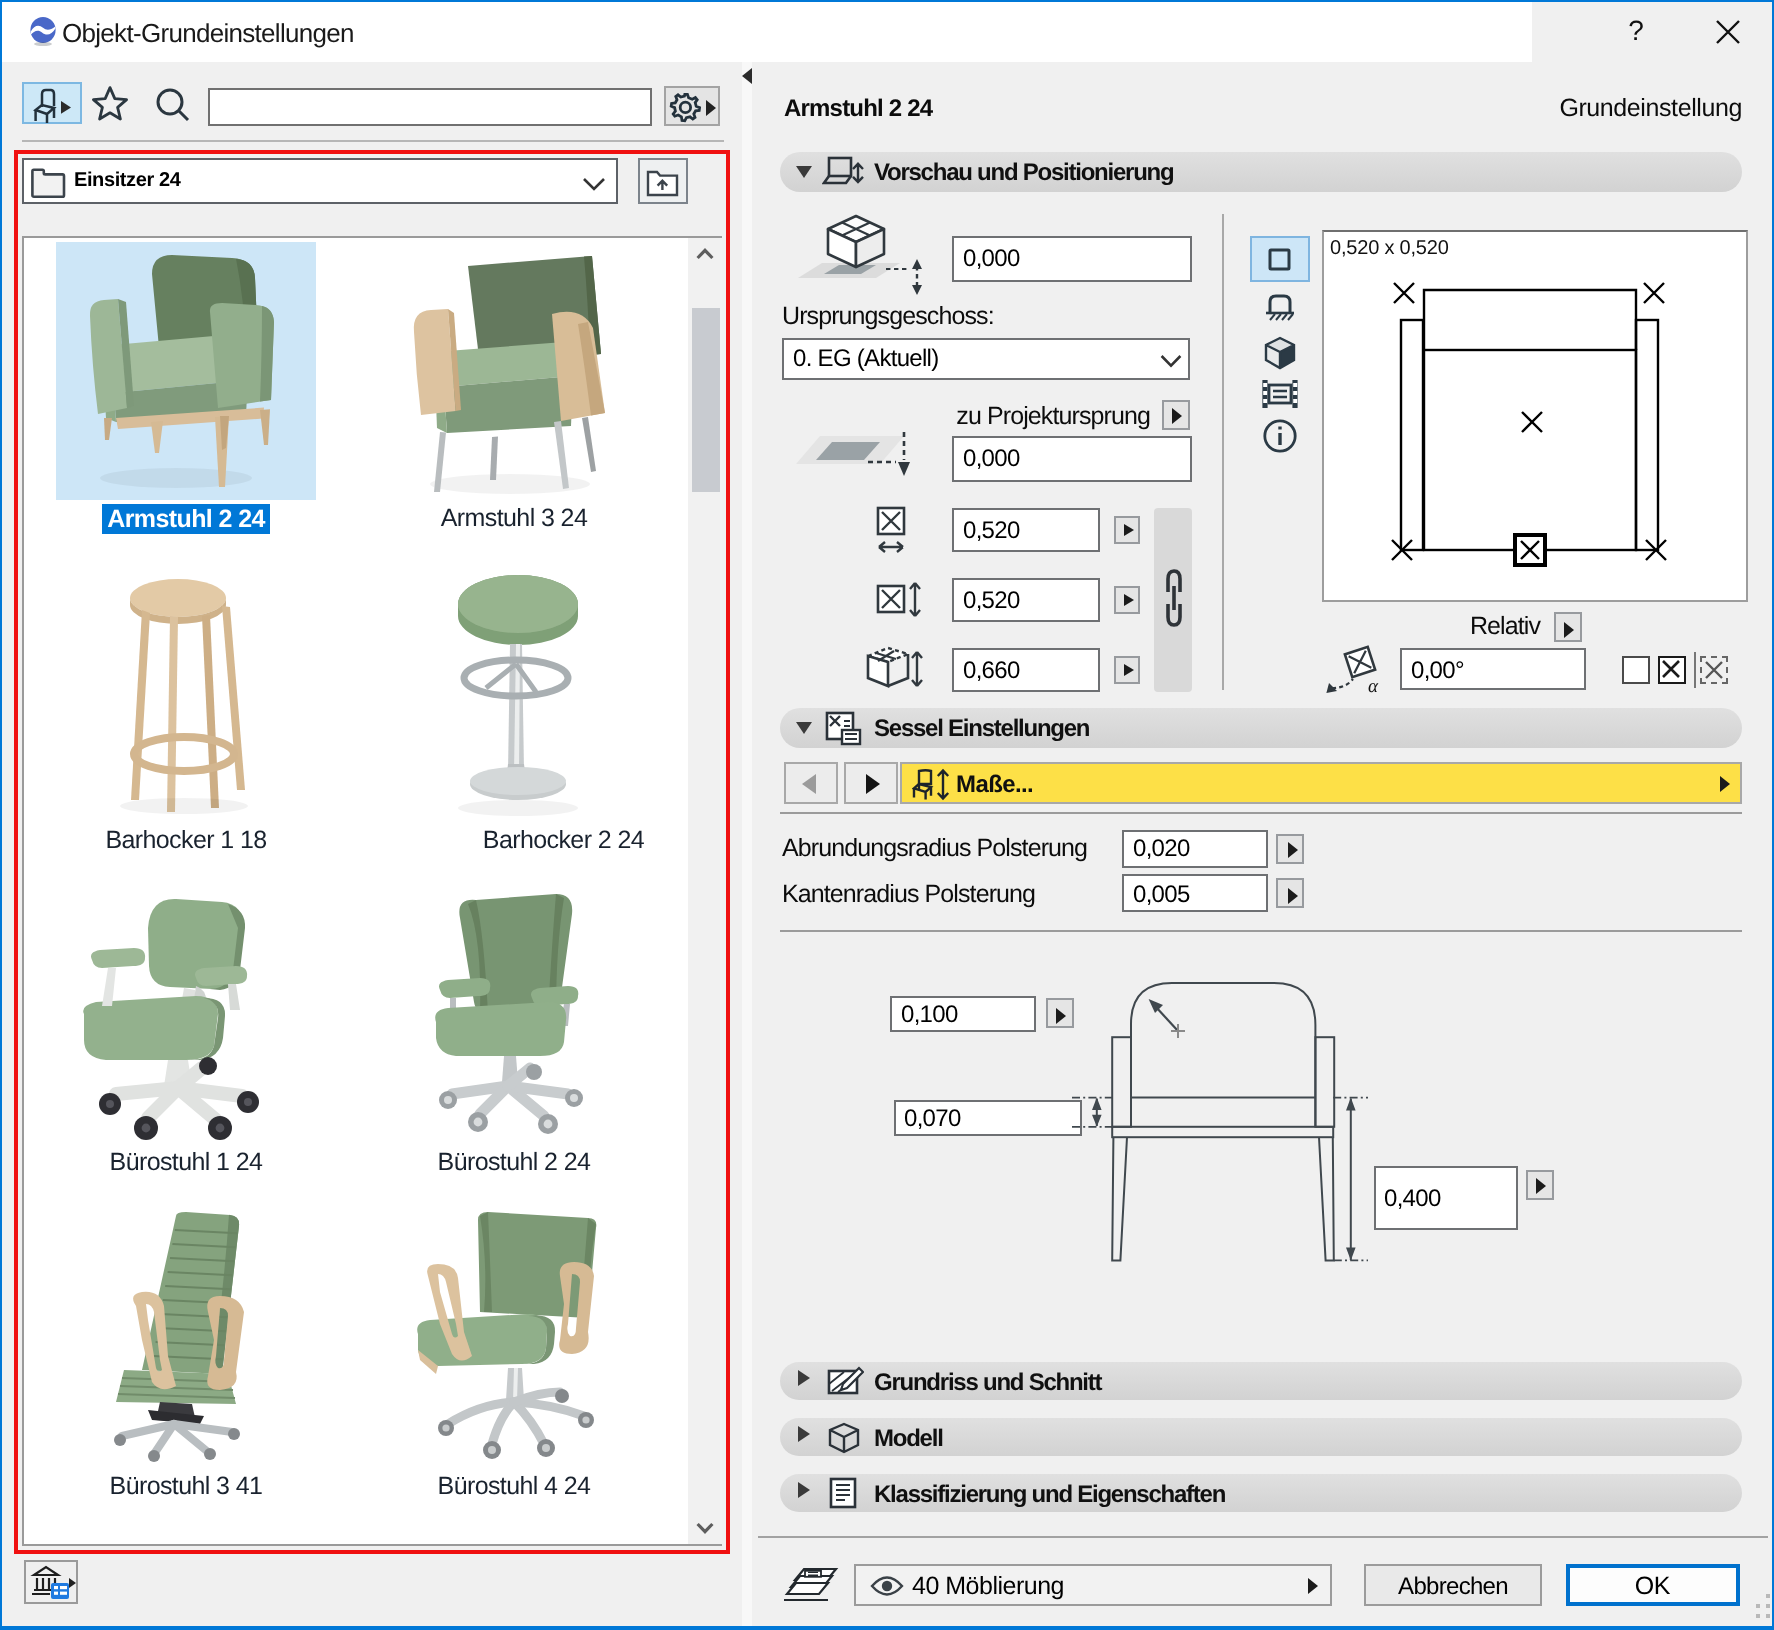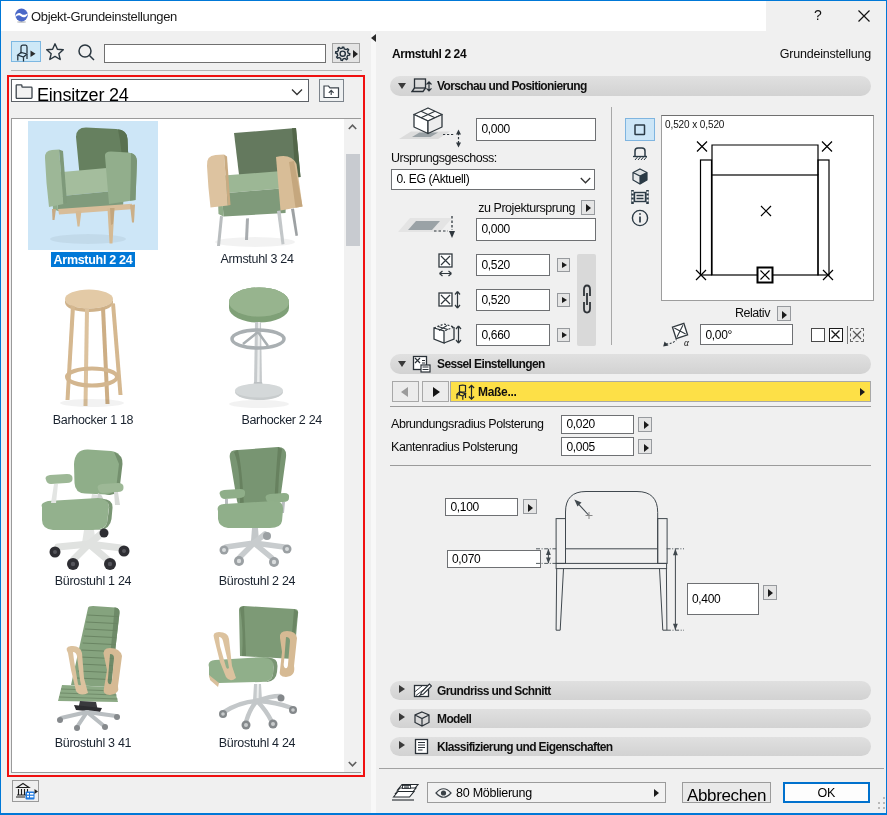--- a/index.html
+++ b/index.html
@@ -64,21 +64,21 @@
   </svg>
   <div class="tri-r" style="left:20px;top:6px;border-left-color:#222;border-left-width:5px;border-top-width:4px;border-bottom-width:4px;"></div>
 </div>
 <div class="abs" style="left:11px;top:70px;width:351px;height:1px;background:#b6b6b6;"></div>
 
 <div class="abs" style="left:7px;top:75px;width:358px;height:702px;border:2.5px solid #f01010;background:#f0f0f0;"></div>
 <div class="abs" style="left:11px;top:79px;width:298px;height:23px;background:#fff;border:1px solid #5d6167;">
   <svg class="abs" style="left:3px;top:3.5px" width="19" height="16" viewBox="0 0 19 16">
     <path d="M1.2 3.8 L1.2 1.6 Q1.2 0.9 1.9 0.9 L6.2 0.9 Q6.9 0.9 6.9 1.6 L6.9 2.6 Q6.9 3.2 7.6 3.2 L16.2 3.2 Q17 3.2 17 4 L17 13.6 Q17 14.4 16.2 14.4 L2 14.4 Q1.2 14.4 1.2 13.6 Z" fill="#f2f2f2" stroke="#3c444c" stroke-width="1.3"></path>
   </svg>
-  <span class="abs" style="left:25px;top:4.5px;font-size:18px;letter-spacing:-0.2px;color:#000;">Einsitzer 24</span>
+  <span class="abs" style="left:25px;top:4.5px;font-size:10px;letter-spacing:-0.2px;color:#000;font-weight:bold;">Einsitzer 24</span>
   <svg class="abs" style="left:279px;top:8px" width="12" height="8" viewBox="0 0 12 8">
     <path d="M1 1.5 L6 6.5 L11 1.5" fill="none" stroke="#333" stroke-width="1.3"></path>
   </svg>
 </div>
 <div class="abs" style="left:319px;top:79px;width:25px;height:23px;background:#eef0f1;border:1px solid #7c838b;">
   <svg class="abs" style="left:3px;top:3px" width="18" height="16" viewBox="0 0 18 16">
     <path d="M1 14.5 L1 3 L5.5 3 L7 4.8 L15.5 4.8 L15.5 14.5 Z" fill="#fff" stroke="#3c444c" stroke-width="1.2"></path>
     <path d="M8.2 12 l0 -4.2 m-2.4 2 l2.4 -2.4 2.4 2.4" fill="none" stroke="#3c444c" stroke-width="1.2"></path>
   </svg>
 </div>
@@ -601,24 +601,24 @@
     <path d="M1 18 L23 18"></path>
   </g>
   <rect x="11.5" y="3.4" width="8" height="3" fill="#fff" stroke="#23292e" stroke-width="0.9"></rect>
   <path d="M13 4.2 l5 0 m-5 1.4 l5 0" stroke="#23292e" stroke-width="0.7"></path>
 </svg>
 <div class="abs" style="left:427px;top:781.5px;width:239px;height:21px;background:#f2f2f2;border:1px solid #9b9b9b;">
   <svg class="abs" style="left:7px;top:4.5px" width="17" height="12" viewBox="0 0 17 12">
     <path d="M1 6 Q8.5 -2.5 16 6 Q8.5 14.5 1 6 Z" fill="none" stroke="#3a4147" stroke-width="1.2"></path>
     <circle cx="8.5" cy="6" r="2.6" fill="#3a4147"></circle>
   </svg>
-  <span class="abs" style="left:28px;top:3.5px;font-size:12.5px;letter-spacing:-0.25px;color:#000;">80 Möblierung</span>
+  <span class="abs" style="left:28px;top:3.5px;font-size:12.5px;letter-spacing:-0.25px;color:#000;">40 Möblierung</span>
   <div class="tri-r" style="left:226px;top:6px;border-left-width:5.5px;border-top-width:4px;border-bottom-width:4px;"></div>
 </div>
-<div class="abs" style="left:682px;top:781.5px;width:89px;height:21px;background:#e9e9e9;border:1px solid #9b9b9b;text-align:center;font-size:17px;letter-spacing:-0.35px;color:#000;padding-top:3px;">Abbrechen</div>
+<div class="abs" style="left:682px;top:781.5px;width:89px;height:21px;background:#e9e9e9;border:1px solid #9b9b9b;text-align:center;font-size:12px;letter-spacing:-0.35px;color:#000;padding-top:3px;">Abbrechen</div>
 <div class="abs" style="left:783px;top:781.5px;width:86.5px;height:21px;background:#fdfdfd;border:2px solid #0071cd;text-align:center;font-size:12.5px;letter-spacing:-0.2px;color:#000;padding-top:2.5px;">OK</div>
 <svg class="abs" style="left:875px;top:797px" width="11" height="13" viewBox="0 0 11 13">
   <g fill="#b9b9b9">
     <rect x="8" y="0" width="2" height="2"></rect>
       <rect x="8" y="5" width="2" height="2"></rect>
       <rect x="8" y="10" width="2" height="2"></rect>
     <rect x="3" y="5" width="2" height="2"></rect>
       <rect x="3" y="10" width="2" height="2"></rect>
   </g>
 </svg>

